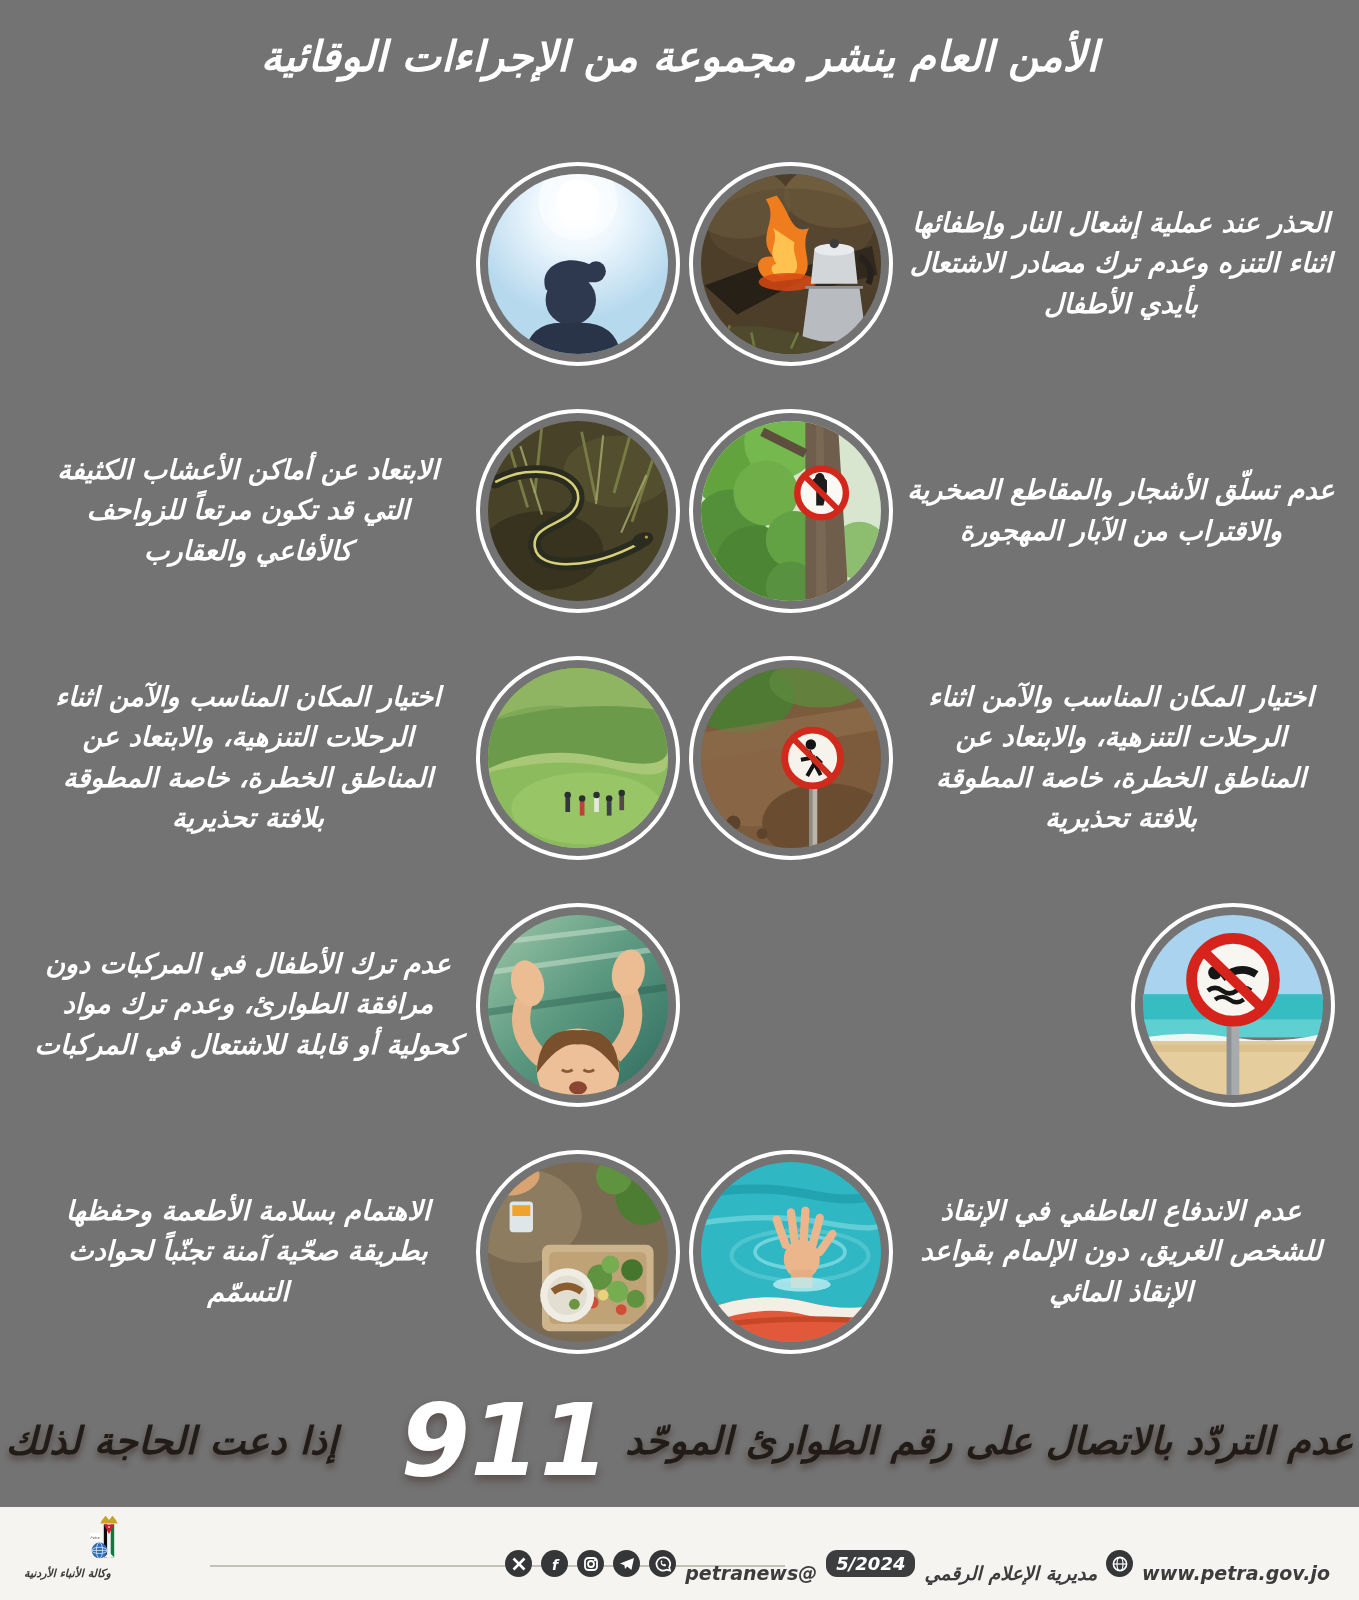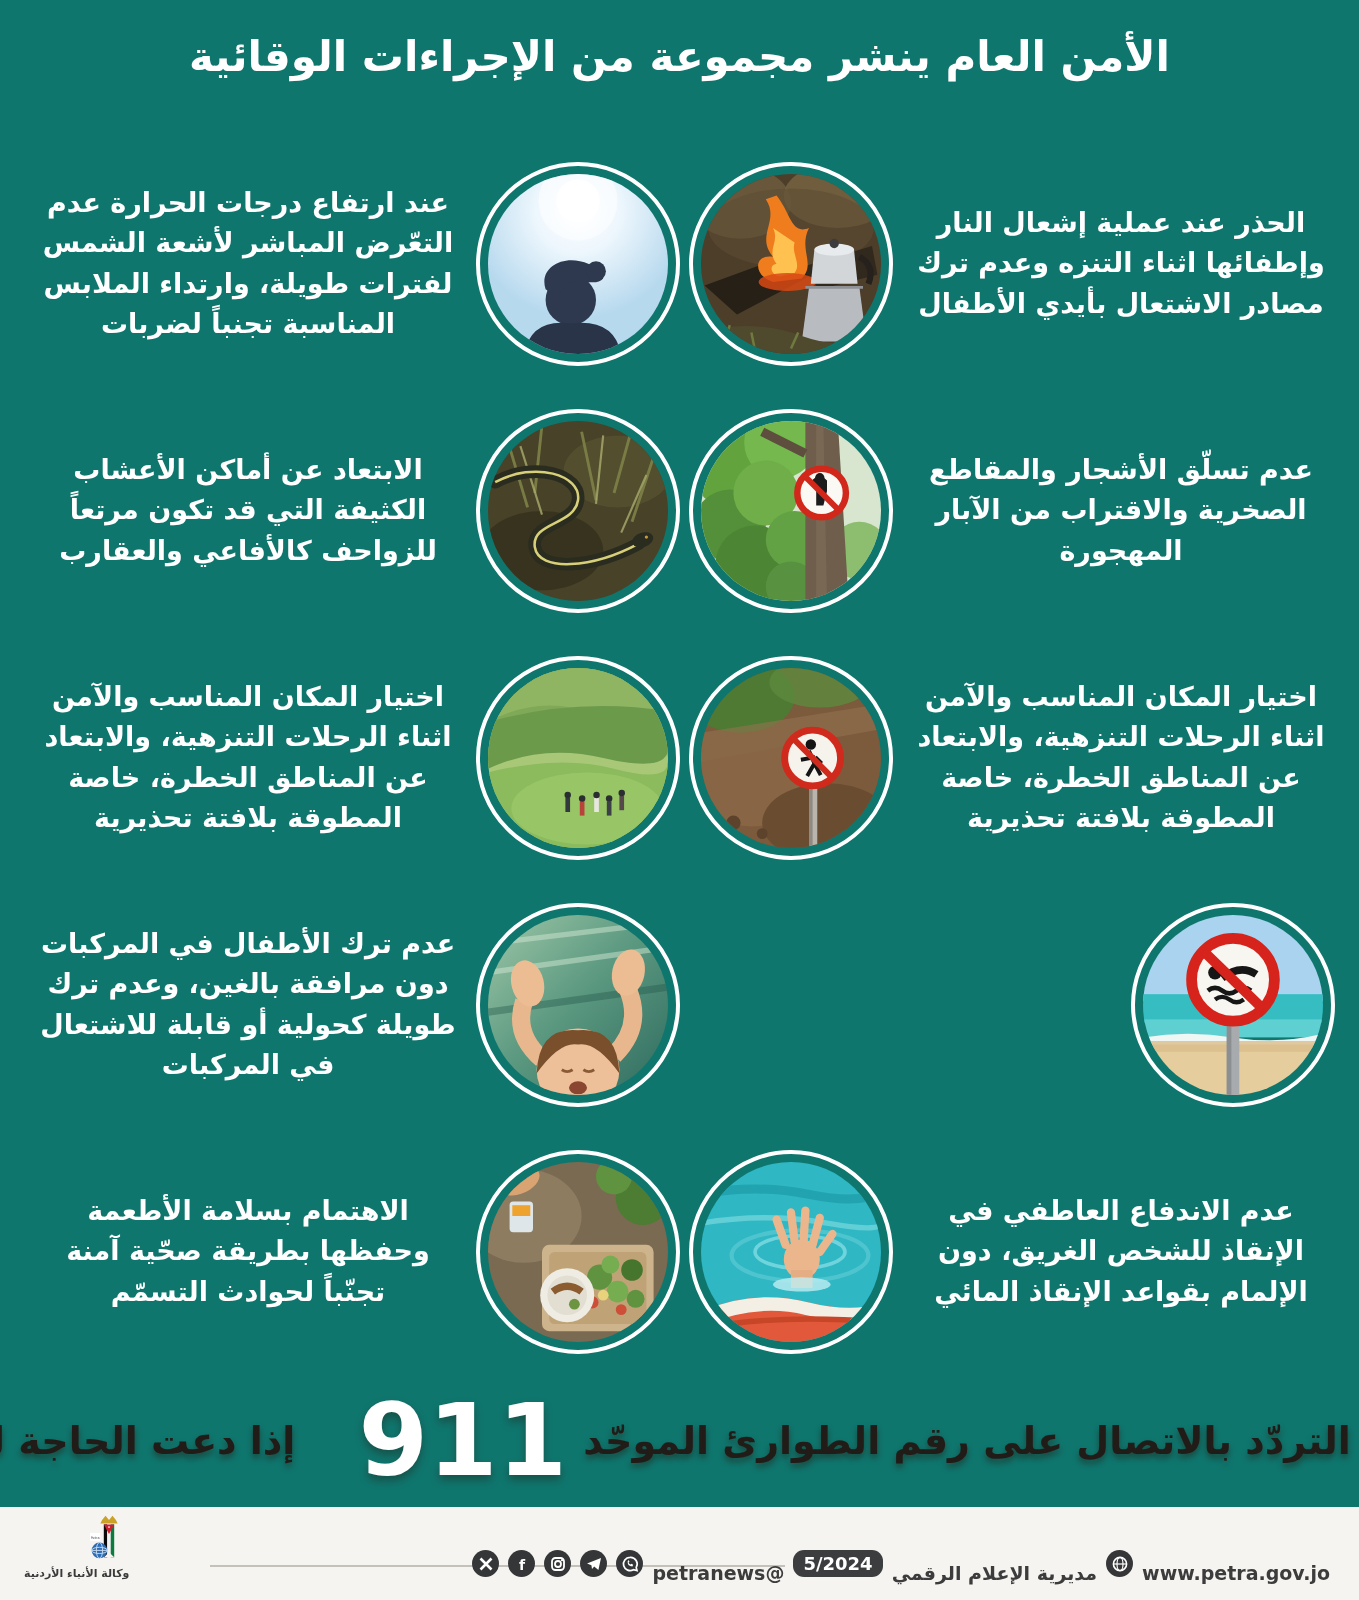--- a/index.html
+++ b/index.html
@@ -1,20 +1,20 @@
 <!DOCTYPE html>
 <html lang="ar" dir="rtl"><head>
 <meta charset="utf-8">
 <style>
   html,body{margin:0;padding:0;}
   .page{
     position:relative;width:1359px;height:1600px;overflow:hidden;
-    background:#0f766e;
+    background:#737373;
     font-family:"DejaVu Sans", sans-serif;
-    display:flex;flex-direction:column;
+    display:flex;flex-direction:column;font-style:italic;
   }
   
   .title{
     height:140px;box-sizing:border-box;padding-top:32px;
     text-align:center;color:#fff;font-weight:bold;font-size:42px;line-height:1.2;
     white-space:nowrap;
   }
   
   .rows{display:flex;flex-direction:column;padding-left:8px;}
   .row{
@@ -123,21 +123,20 @@
               <rect width="100" height="100" fill="url(#gSun)"></rect>
               <circle cx="50" cy="15" r="22" fill="#ffffff" opacity=".5"></circle>
               <circle cx="50" cy="15" r="12" fill="#ffffff"></circle>
               <circle cx="46" cy="70" r="14" fill="#2e3950"></circle>
               <path d="M20,100 Q24,80 46,83 Q70,80 74,100 Z" fill="#2a3448"></path>
               <path d="M32,64 C28,52 42,44 56,50 L64,58 C60,63 50,57 45,61 L38,68 Z" fill="#2e3950"></path>
               <circle cx="60" cy="54" r="5.5" fill="#2e3950"></circle>
             </svg>
           </span>
         </div>
-        <div class="txt">عند ارتفاع درجات الحرارة عدم التعّرض المباشر لأشعة الشمس لفترات طويلة، وارتداء الملابس المناسبة تجنباً لضربات</div>
       </div>
     </div>
 
     <div class="row">
       <div class="item">
         <div class="txt">عدم تسلّق الأشجار والمقاطع الصخرية والاقتراب من الآبار المهجورة</div>
         <div class="circle">
           <span class="photo">
             <svg viewBox="0 0 100 100" preserveAspectRatio="xMidYMid slice">
               <rect width="100" height="100" fill="#d8e6cf"></rect>
@@ -293,21 +292,21 @@
               <path d="M78,42 Q86,62 70,78" stroke="#e8b78e" stroke-width="10" fill="none"></path>
               <ellipse cx="22" cy="38" rx="9" ry="13" fill="#ecbd92" transform="rotate(-14 22 38)"></ellipse>
               <ellipse cx="78" cy="32" rx="9" ry="13" fill="#ecbd92" transform="rotate(12 78 32)"></ellipse>
               <circle cx="50" cy="86" r="23" fill="#eec09a"></circle>
               <path d="M27,88 Q28,62 50,64 Q72,62 73,88 Q60,70 50,72 Q40,70 27,88 Z" fill="#7a4f2c"></path>
               <path d="M41,86 q3,2 6,0 M53,86 q3,2 6,0" stroke="#8a5a36" stroke-width="1.6" fill="none"></path>
               <ellipse cx="50" cy="96" rx="5" ry="3.6" fill="#8a4631"></ellipse>
             </svg>
           </span>
         </div>
-        <div class="txt">عدم ترك الأطفال في المركبات دون مرافقة بالغين، وعدم ترك طويلة كحولية أو قابلة للاشتعال في المركبات</div>
+        <div class="txt">عدم ترك الأطفال في المركبات دون مرافقة الطوارئ، وعدم ترك مواد كحولية أو قابلة للاشتعال في المركبات</div>
       </div>
     </div>
 
     <div class="row">
       <div class="item">
         <div class="txt">عدم الاندفاع العاطفي في الإنقاذ للشخص الغريق، دون الإلمام بقواعد الإنقاذ المائي</div>
         <div class="circle">
           <span class="photo">
             <svg viewBox="0 0 100 100" preserveAspectRatio="xMidYMid slice">
               <rect width="100" height="100" fill="#2fb7c4"></rect>

